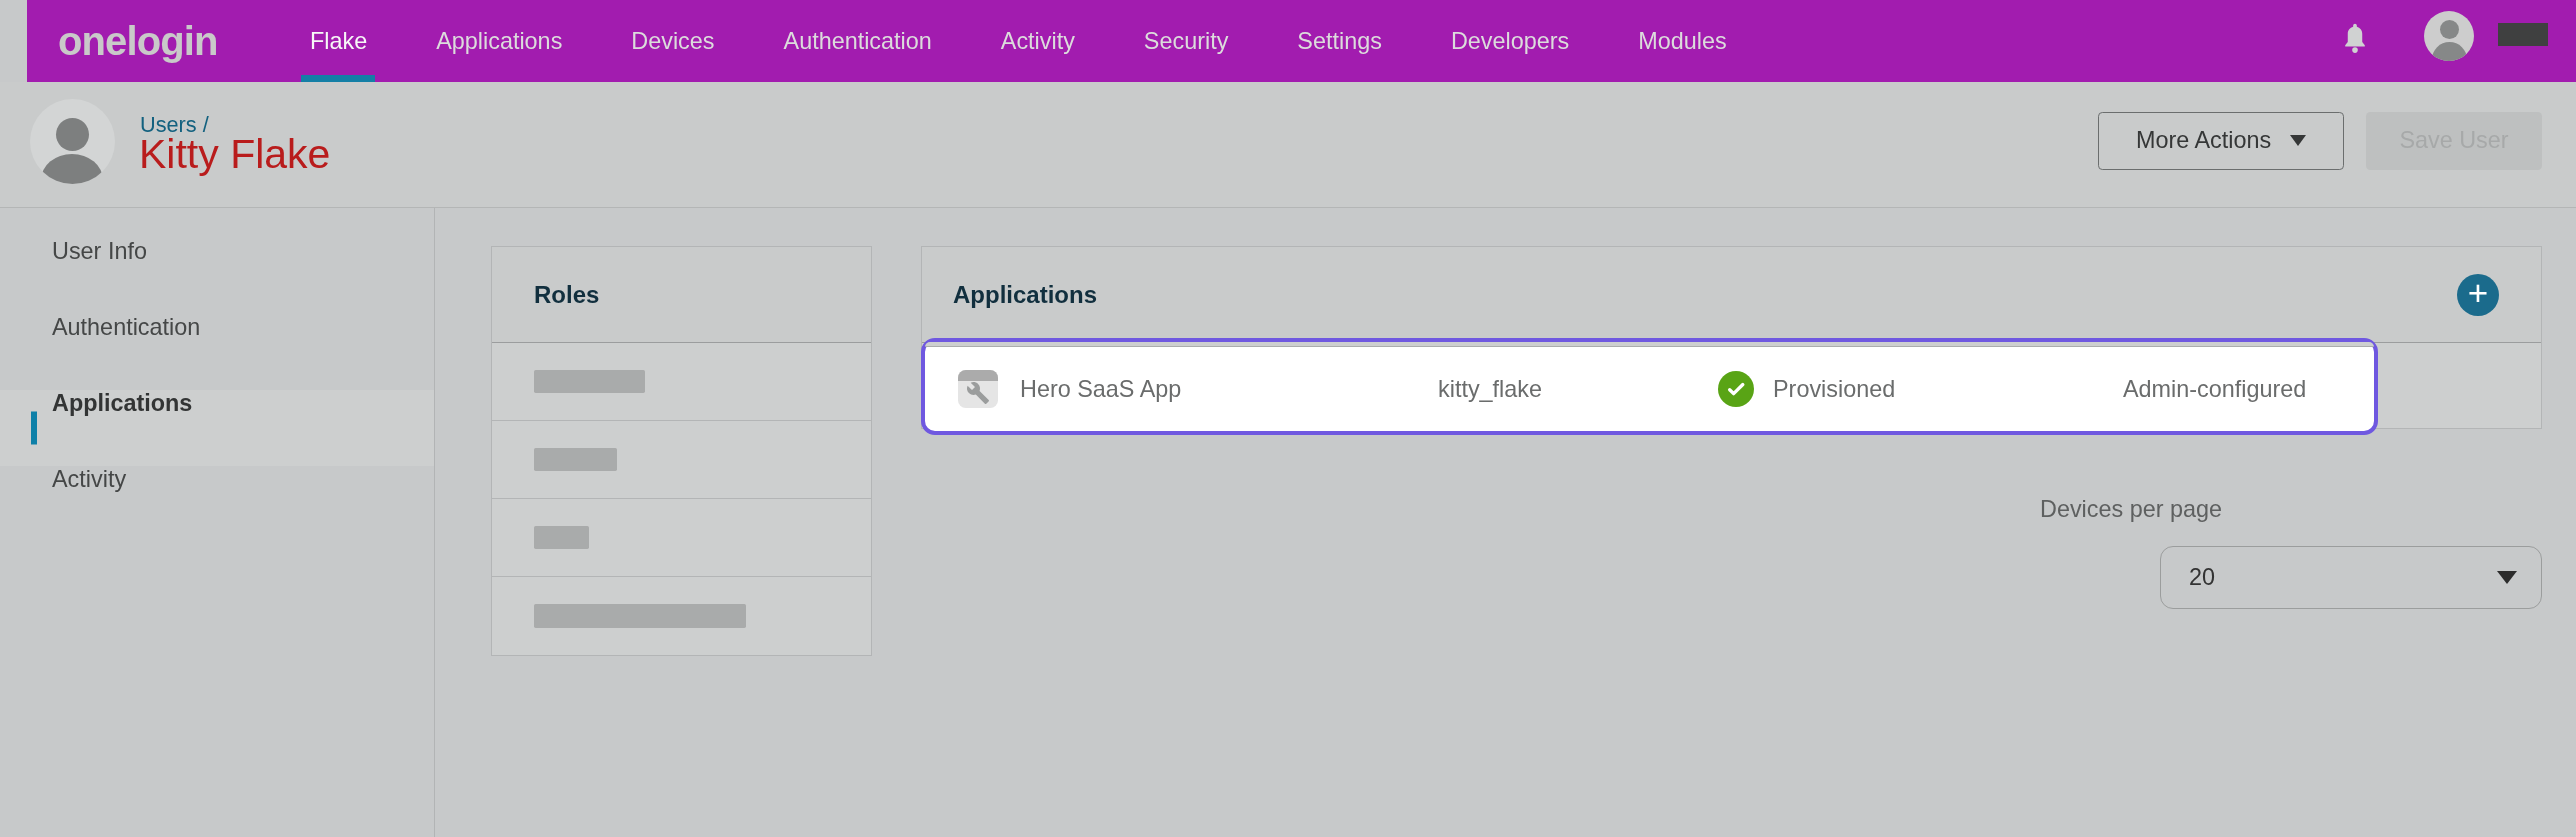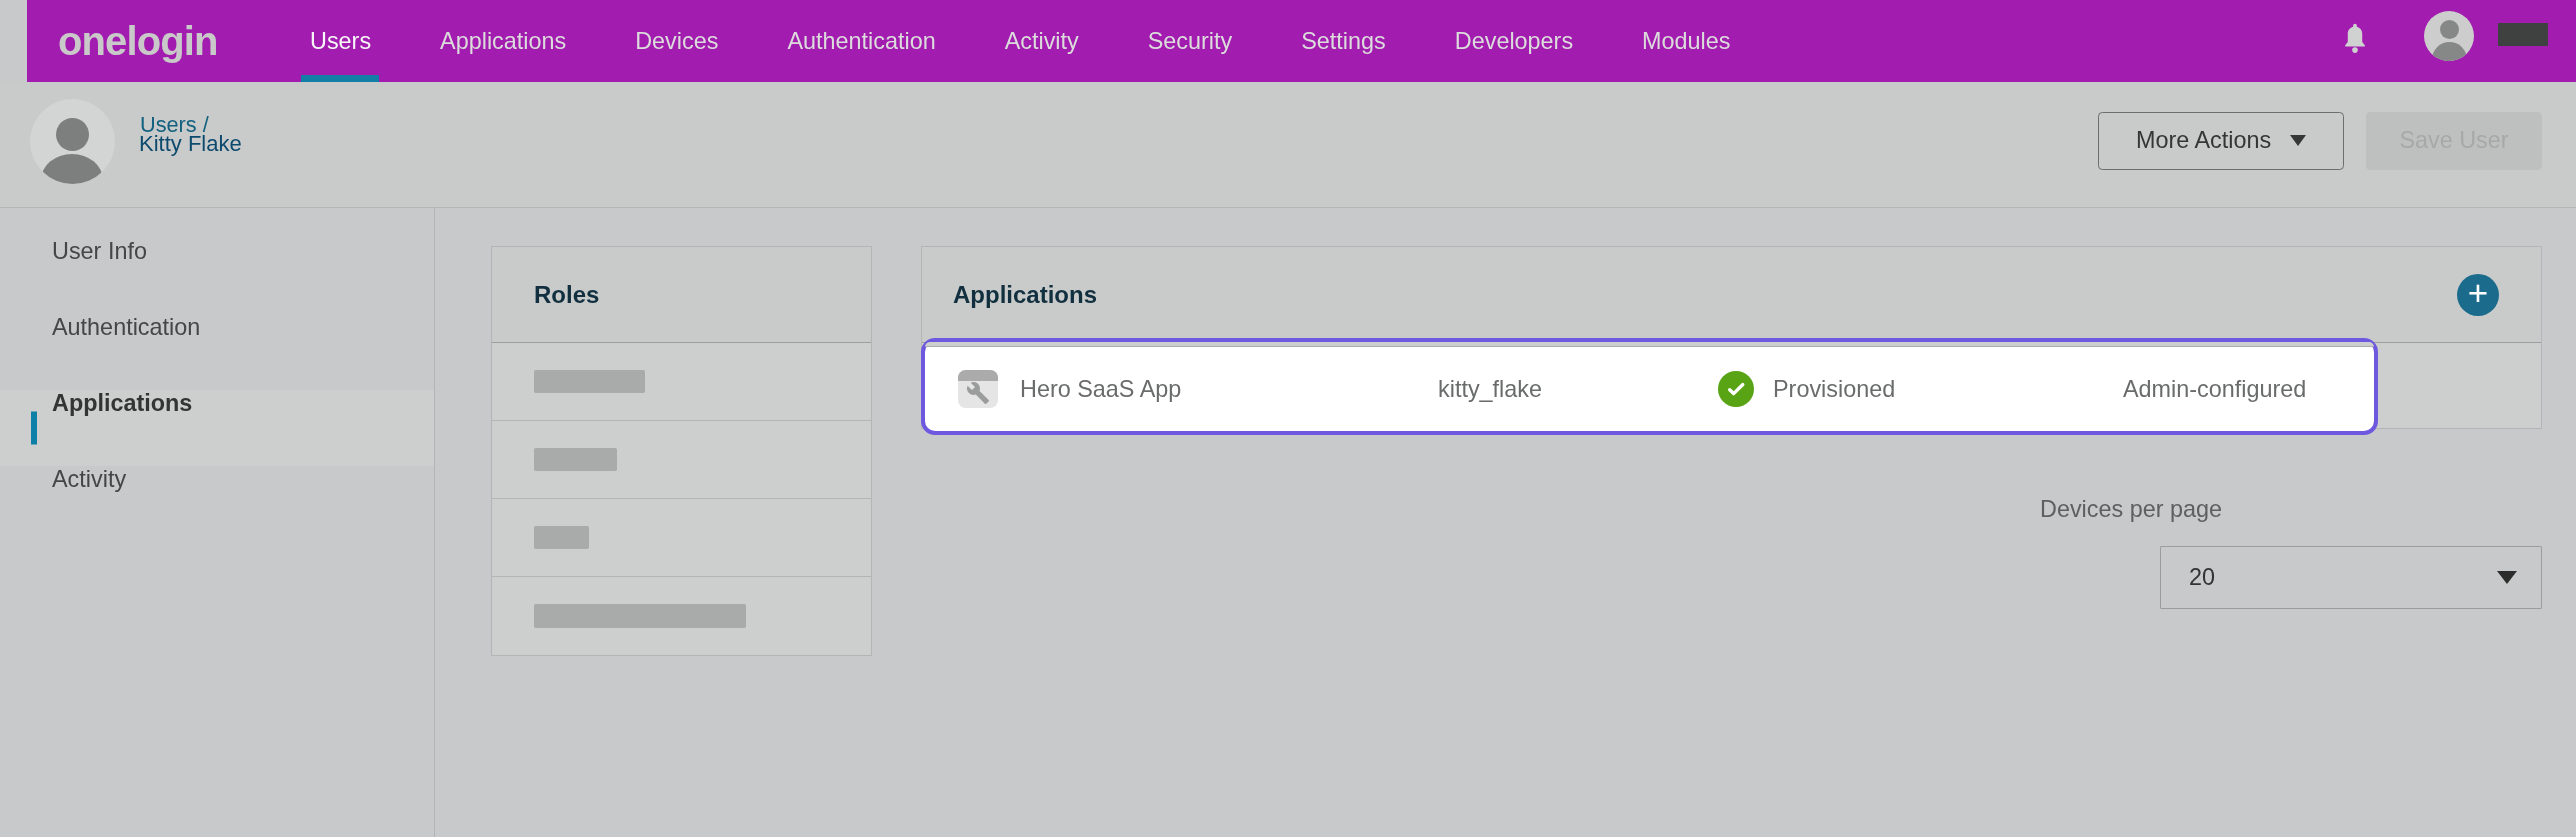--- a/index.html
+++ b/index.html
@@ -19,21 +19,21 @@
   .nav-avatar .head{position:absolute;left:15.6px;top:8.7px;width:19px;height:19px;border-radius:50%;background:#868888;}
   .nav-avatar .shoulders{position:absolute;left:7.8px;top:31px;width:35px;height:35px;border-radius:50%;background:#868888;}
   .nav-redacted{position:absolute;left:2471px;top:23.4px;width:50px;height:22.5px;background:#3f4040;}
 
   
   .pagehead{position:absolute;left:0;top:82px;width:2576px;height:126px;background:#c9cbcb;border-bottom:1.7px solid #b4b6b6;}
   .head-avatar{position:absolute;left:30px;top:16.5px;width:85px;height:85px;border-radius:50%;background:#d3d5d5;overflow:hidden;}
   .head-avatar .head{position:absolute;left:26px;top:19px;width:33px;height:33px;border-radius:50%;background:#7d7f7f;}
   .head-avatar .shoulders{position:absolute;left:11.3px;top:55px;width:62px;height:52px;border-radius:50%;background:#7d7f7f;}
   .breadcrumb{position:absolute;left:140px;top:17.3px;font-size:21.7px;font-weight:500;color:#13617f;cursor:pointer;margin-top:13px;}
-  .pagetitle{position:absolute;left:139px;top:49px;font-size:22px;font-weight:500;color:#0c4a6e;}
+  .pagetitle{position:absolute;left:139px;top:49px;font-size:41px;font-weight:500;color:#b91c1c;}
   .btn-more{position:absolute;left:2098px;top:29.5px;width:246px;height:58px;border:1.7px solid #6b6e6e;border-radius:4.3px;
             background:transparent;display:flex;align-items:center;justify-content:center;gap:19px;cursor:pointer;}
   .btn-more .lbl{font-size:23.4px;color:#353737;}
   .caret-down{width:0;height:0;border-left:8.7px solid transparent;border-right:8.7px solid transparent;border-top:11.3px solid #353737;}
   .btn-save{position:absolute;left:2366px;top:29.5px;width:176px;height:58px;background:#bec0c0;border:none;border-radius:4.3px;
             display:flex;align-items:center;justify-content:center;font-size:23.4px;color:#a7a9a9;cursor:default;}
 
   
   .body{position:absolute;left:0;top:208px;width:2576px;height:629px;}
   .sidebar{position:absolute;left:0;top:0;width:435px;height:629px;background:#c7c9ca;border-right:1.7px solid #b2b4b5;padding-top:29.5px;}
@@ -64,34 +64,34 @@
           border:4.3px solid #6f58e0;border-radius:14px;cursor:pointer;}
   .hl-strip{position:absolute;left:0;top:0;right:0;height:5.2px;background:#cdcfcf;border-bottom:1.7px solid #aaacac;border-radius:8.7px 8.7px 0 0;}
   .hl-item{position:absolute;top:calc(50% + 2.6px);transform:translateY(-50%);font-size:23.4px;color:#6a6c6c;white-space:nowrap;}
   .app-icon{position:absolute;left:33px;top:calc(50% + 2.6px);transform:translateY(-50%);width:40px;height:38px;border-radius:7.8px;background:#e5e5e5;overflow:hidden;}
   .app-icon .titlebar{position:absolute;left:0;top:0;right:0;height:11.3px;background:#ababab;}
   .app-icon svg{position:absolute;left:7.8px;top:11.3px;}
   .status-check{position:absolute;left:793px;top:calc(50% + 2.6px);transform:translateY(-50%);width:36px;height:36px;border-radius:50%;background:#59a415;display:flex;align-items:center;justify-content:center;}
 
   
   .results-label{position:absolute;left:1603px;top:288px;font-size:23.4px;color:#5e6060;}
-  .results-select{position:absolute;left:1723px;top:338px;width:382px;height:63px;border:1.7px solid #9b9d9d;border-radius:1px;
+  .results-select{position:absolute;left:1723px;top:338px;width:382px;height:63px;border:1.7px solid #9b9d9d;border-radius:13px;
                   background:transparent;display:flex;align-items:center;cursor:pointer;}
   .results-select .value{font-size:23.4px;color:#333333;padding-left:28px;}
   .results-select .caret{position:absolute;right:24px;width:0;height:0;border-left:10.4px solid transparent;border-right:10.4px solid transparent;border-top:13px solid #2c2c2c;}
 </style>
 </head>
 <body>
 
 <div id="app">
 
   <div class="topnav">
     <div class="logo">onelogin</div>
     <div class="navitems">
-      <div class="navitem active">Users</div>
+      <div class="navitem active">Flake</div>
       <div class="navitem">Applications</div>
       <div class="navitem">Devices</div>
       <div class="navitem">Authentication</div>
       <div class="navitem">Activity</div>
       <div class="navitem">Security</div>
       <div class="navitem">Settings</div>
       <div class="navitem">Developers</div>
       <div class="navitem">Modules</div>
     </div>
     <div class="nav-bell">

